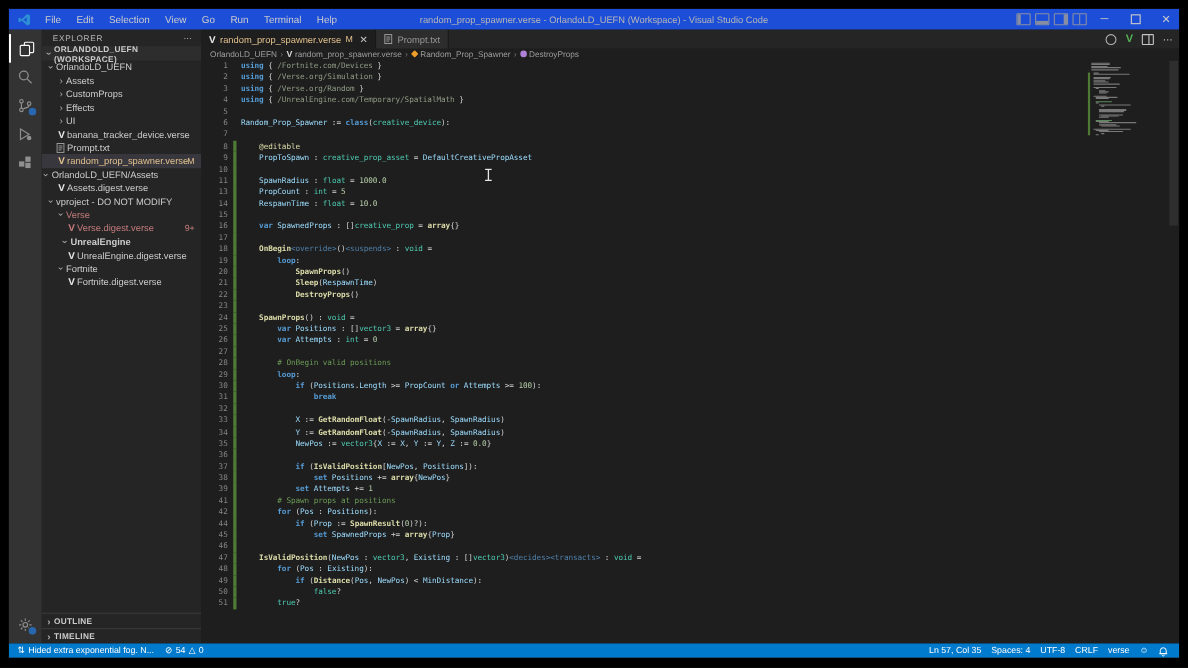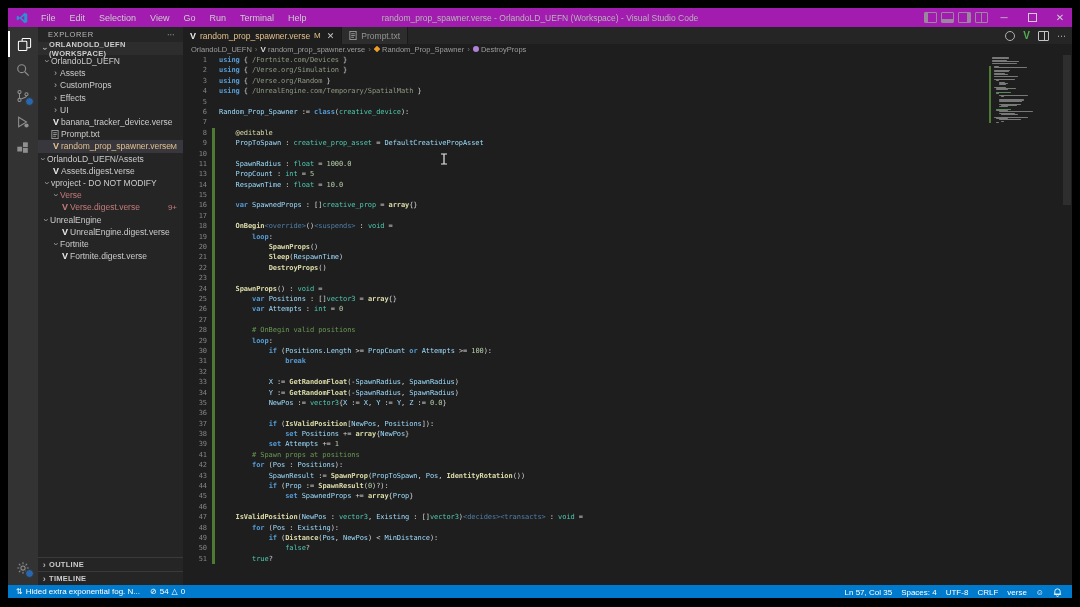--- a/index.html
+++ b/index.html
@@ -1,21 +1,21 @@
 <!DOCTYPE html>
 <html><head>
 <meta charset="utf-8">
 <style>
   html,body{margin:0;padding:0;}
   body{width:1080px;height:607px;background:#000;overflow:hidden;
        font-family:"Liberation Sans",sans-serif;-webkit-font-smoothing:antialiased;}
   .window{position:absolute;left:8px;top:8px;width:1064px;height:590px;background:#1e1e1e;overflow:hidden;}
 
   
-  .titlebar{position:absolute;left:0;top:0;width:100%;height:19px;background:#a21caf;display:flex;align-items:center;color:#cccccc;font-size:9px;}
+  .titlebar{position:absolute;left:0;top:0;width:100%;height:19px;background:#1d4ed8;display:flex;align-items:center;color:#cccccc;font-size:9px;}
   .vsc-logo{width:14px;height:12px;margin:0 6px 0 7px;display:flex;align-items:center;justify-content:center;}
   .menu{display:flex;gap:2px;z-index:3;}
   .menu-item{padding:2px 6px;cursor:default;}
   .win-title{position:absolute;left:0;right:0;text-align:center;color:#b6b6b6;font-size:8.5px;pointer-events:none;}
   .win-right{position:absolute;right:0;top:0;height:19px;display:flex;align-items:center;gap:4px;z-index:3;}
   .layout-ico{width:11px;height:9px;border:1px solid #9a9a9a;border-radius:1px;position:relative;opacity:.85;}
   .layout-ico i{position:absolute;background:#9a9a9a;}
   .li-left i{left:0;top:0;bottom:0;width:3px;}
   .li-bottom i{left:0;right:0;bottom:0;height:3px;}
   .li-right i{right:0;top:0;bottom:0;width:3px;}
@@ -87,21 +87,21 @@
   .minimap{position:absolute;top:2px;right:44px;width:36px;}
   .mm-line{height:1px;margin-bottom:0.3px;background:#787878;border-radius:.5px;}
   .mm-mod{position:absolute;left:-3px;width:2px;background:#4e7a33;}
   .scrollbar{position:absolute;right:0;top:0;bottom:0;width:10px;}
   .scroll-thumb{position:absolute;right:1px;top:0;width:8px;height:150px;background:rgba(121,121,121,0.18);}
   .ibeam{position:absolute;left:257px;top:98px;}
 
   
   .statusbar{position:absolute;left:0;bottom:0;width:100%;height:13px;background:#007acc;color:#ffffff;display:flex;align-items:center;justify-content:space-between;font-size:8px;}
   .st-left{display:flex;align-items:center;gap:10px;padding-left:8px;}
-  .st-right{display:flex;align-items:flex-end;gap:9px;padding-right:10px;}
+  .st-right{display:flex;align-items:center;gap:9px;padding-right:10px;}
   .st-item{display:flex;align-items:center;gap:3px;white-space:nowrap;}
   .st-branch-label{max-width:118px;overflow:hidden;text-overflow:ellipsis;}
   svg{display:block;}
 </style>
 </head>
 <body>
 
 <div class="window">
 
   <div class="titlebar">
@@ -267,21 +267,21 @@
           </div>
           <div class="tree-row" style="padding-left: 13px;">
             <span class="chev open">›</span>
             <span class="tree-label" style="color: rgb(197, 123, 123);">Verse</span>
           </div>
           <div class="tree-row" style="padding-left: 22px;">
             <span class="vglyph" style="color: rgb(197, 123, 123);">V</span>
             <span class="tree-label" style="color: rgb(197, 123, 123);">Verse.digest.verse</span>
             <span class="tree-badge err">9+</span>
           </div>
-          <div class="tree-row" style="padding-left: 3px;">
+          <div class="tree-row" style="padding-left: 17px; font-weight: bold;">
             <span class="chev open">›</span>
             <span class="tree-label">UnrealEngine</span>
           </div>
           <div class="tree-row" style="padding-left: 22px;">
             <span class="vglyph">V</span>
             <span class="tree-label">UnrealEngine.digest.verse</span>
           </div>
           <div class="tree-row" style="padding-left: 13px;">
             <span class="chev open">›</span>
             <span class="tree-label">Fortnite</span>
@@ -381,21 +381,20 @@
             <div class="code-line"><span class="lnum">32</span><span class="modbar on"></span><span class="ltext"> </span></div>
             <div class="code-line"><span class="lnum">33</span><span class="modbar on"></span><span class="ltext">            <span class="tk-var">X</span> := <span class="tk-fn">GetRandomFloat</span>(-<span class="tk-var">SpawnRadius</span>, <span class="tk-var">SpawnRadius</span>)</span></div>
             <div class="code-line"><span class="lnum">34</span><span class="modbar on"></span><span class="ltext">            <span class="tk-var">Y</span> := <span class="tk-fn">GetRandomFloat</span>(-<span class="tk-var">SpawnRadius</span>, <span class="tk-var">SpawnRadius</span>)</span></div>
             <div class="code-line"><span class="lnum">35</span><span class="modbar on"></span><span class="ltext">            <span class="tk-var">NewPos</span> := <span class="tk-type">vector3</span>{<span class="tk-var">X</span> := <span class="tk-var">X</span>, <span class="tk-var">Y</span> := <span class="tk-var">Y</span>, <span class="tk-var">Z</span> := <span class="tk-num">0.0</span>}</span></div>
             <div class="code-line"><span class="lnum">36</span><span class="modbar on"></span><span class="ltext"> </span></div>
             <div class="code-line"><span class="lnum">37</span><span class="modbar on"></span><span class="ltext">            <span class="tk-kw">if</span> (<span class="tk-fn">IsValidPosition</span>[<span class="tk-var">NewPos</span>, <span class="tk-var">Positions</span>]):</span></div>
             <div class="code-line"><span class="lnum">38</span><span class="modbar on"></span><span class="ltext">                <span class="tk-kw">set</span> <span class="tk-var">Positions</span> += <span class="tk-fn">array</span>{<span class="tk-var">NewPos</span>}</span></div>
             <div class="code-line"><span class="lnum">39</span><span class="modbar on"></span><span class="ltext">            <span class="tk-kw">set</span> <span class="tk-var">Attempts</span> += <span class="tk-num">1</span></span></div>
             <div class="code-line"><span class="lnum">41</span><span class="modbar on"></span><span class="ltext">        <span class="tk-cmt"># Spawn props at positions</span></span></div>
             <div class="code-line"><span class="lnum">42</span><span class="modbar on"></span><span class="ltext">        <span class="tk-kw">for</span> (<span class="tk-var">Pos</span> : <span class="tk-var">Positions</span>):</span></div>
-            <div class="code-line"><span class="lnum">43</span><span class="modbar on"></span><span class="ltext">            <span class="tk-var">SpawnResult</span> := <span class="tk-fn">SpawnProp</span>(<span class="tk-var">PropToSpawn</span>, <span class="tk-var">Pos</span>, <span class="tk-fn">IdentityRotation</span>())</span></div>
             <div class="code-line"><span class="lnum">44</span><span class="modbar on"></span><span class="ltext">            <span class="tk-kw">if</span> (<span class="tk-var">Prop</span> := <span class="tk-fn">SpawnResult</span>(<span class="tk-num">0</span>)?):</span></div>
             <div class="code-line"><span class="lnum">45</span><span class="modbar on"></span><span class="ltext">                <span class="tk-kw">set</span> <span class="tk-var">SpawnedProps</span> += <span class="tk-fn">array</span>{<span class="tk-var">Prop</span>}</span></div>
             <div class="code-line"><span class="lnum">46</span><span class="modbar on"></span><span class="ltext"> </span></div>
             <div class="code-line"><span class="lnum">47</span><span class="modbar on"></span><span class="ltext">    <span class="tk-fn">IsValidPosition</span>(<span class="tk-var">NewPos</span> : <span class="tk-type">vector3</span>, <span class="tk-var">Existing</span> : []<span class="tk-type">vector3</span>)<span class="tk-spec">&lt;decides&gt;</span><span class="tk-spec">&lt;transacts&gt;</span> : <span class="tk-type">void</span> =</span></div>
             <div class="code-line"><span class="lnum">48</span><span class="modbar on"></span><span class="ltext">        <span class="tk-kw">for</span> (<span class="tk-var">Pos</span> : <span class="tk-var">Existing</span>):</span></div>
             <div class="code-line"><span class="lnum">49</span><span class="modbar on"></span><span class="ltext">            <span class="tk-kw">if</span> (<span class="tk-fn">Distance</span>(<span class="tk-var">Pos</span>, <span class="tk-var">NewPos</span>) &lt; <span class="tk-var">MinDistance</span>):</span></div>
             <div class="code-line"><span class="lnum">50</span><span class="modbar on"></span><span class="ltext">                <span class="tk-type">false</span>?</span></div>
             <div class="code-line"><span class="lnum">51</span><span class="modbar on"></span><span class="ltext">        <span class="tk-type">true</span>?</span></div>
           </div>
         <div class="minimap" id="minimap">

